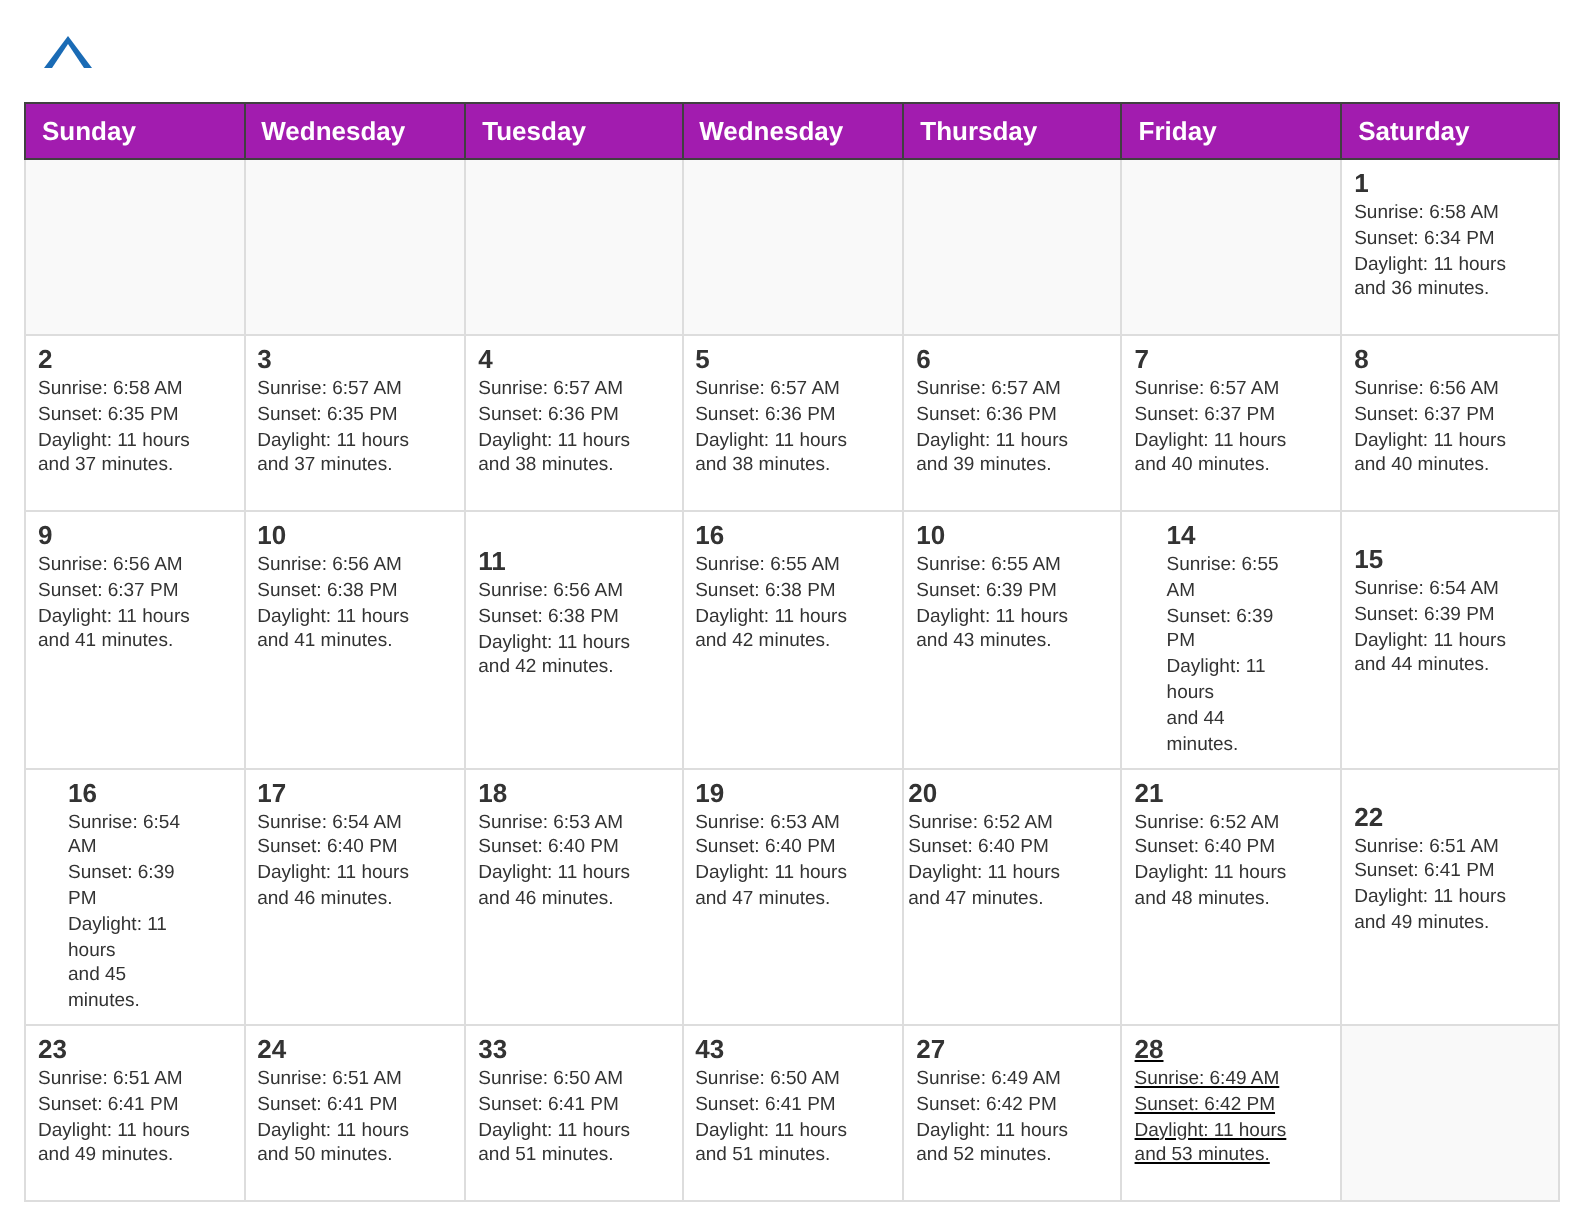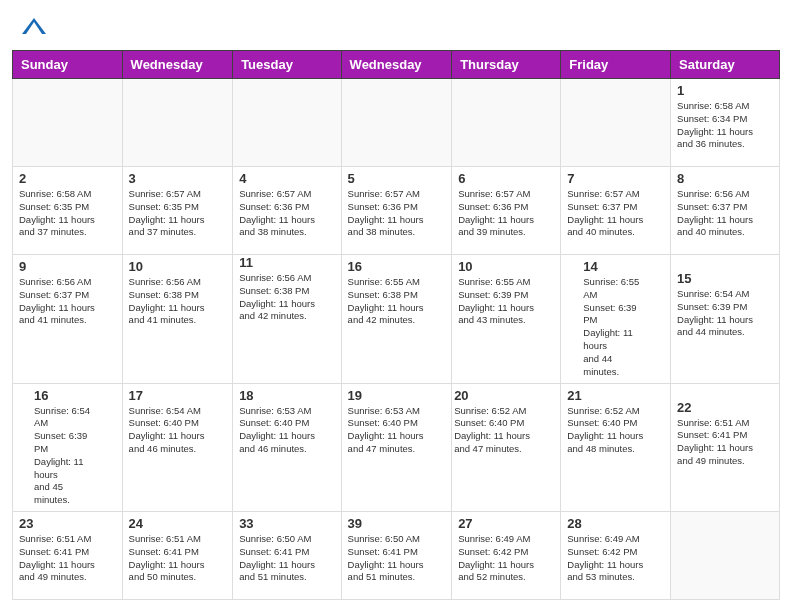--- a/index.html
+++ b/index.html
@@ -136,21 +136,21 @@
 Daylight: 11 hours
 and 41 minutes.</div>
             </td>
             <td class="day-cell" style="border: 1px solid rgb(221, 221, 221); vertical-align: top; padding: 4px 6px; height: 88px; width: 113px;">
               <div class="day-number">10</div>
               <div class="day-info" style="font-size: 9.5px; line-height: 1.35; color: rgb(51, 51, 51); white-space: pre-line;">Sunrise: 6:56 AM
 Sunset: 6:38 PM
 Daylight: 11 hours
 and 41 minutes.</div>
             </td>
-            <td class="day-cell" style="border: 1px solid rgb(221, 221, 221); vertical-align: top; padding: 0 6px; height: 88px; width: 113px;">
+            <td class="day-cell" style="border: 1px solid rgb(221, 221, 221); vertical-align: top; padding: 17px 6px; height: 88px; width: 113px;">
               <div class="day-number">11</div>
               <div class="day-info" style="font-size: 9.5px; line-height: 1.35; color: rgb(51, 51, 51); white-space: pre-line;">Sunrise: 6:56 AM
 Sunset: 6:38 PM
 Daylight: 11 hours
 and 42 minutes.</div>
             </td>
             <td class="day-cell" style="border: 1px solid rgb(221, 221, 221); vertical-align: top; padding: 4px 6px; height: 88px; width: 113px;">
               <div class="day-number">16</div>
               <div class="day-info" style="font-size: 9.5px; line-height: 1.35; color: rgb(51, 51, 51); white-space: pre-line;">Sunrise: 6:55 AM
 Sunset: 6:38 PM
@@ -246,34 +246,34 @@
 and 50 minutes.</div>
             </td>
             <td class="day-cell" style="border: 1px solid rgb(221, 221, 221); vertical-align: top; padding: 4px 6px; height: 88px; width: 113px;">
               <div class="day-number">33</div>
               <div class="day-info" style="font-size: 9.5px; line-height: 1.35; color: rgb(51, 51, 51); white-space: pre-line;">Sunrise: 6:50 AM
 Sunset: 6:41 PM
 Daylight: 11 hours
 and 51 minutes.</div>
             </td>
             <td class="day-cell" style="border: 1px solid rgb(221, 221, 221); vertical-align: top; padding: 4px 6px; height: 88px; width: 113px;">
-              <div class="day-number">39</div>
+              <div class="day-number">43</div>
               <div class="day-info" style="font-size: 9.5px; line-height: 1.35; color: rgb(51, 51, 51); white-space: pre-line;">Sunrise: 6:50 AM
 Sunset: 6:41 PM
 Daylight: 11 hours
 and 51 minutes.</div>
             </td>
             <td class="day-cell" style="border: 1px solid rgb(221, 221, 221); vertical-align: top; padding: 4px 6px; height: 88px; width: 113px;">
               <div class="day-number">27</div>
               <div class="day-info" style="font-size: 9.5px; line-height: 1.35; color: rgb(51, 51, 51); white-space: pre-line;">Sunrise: 6:49 AM
 Sunset: 6:42 PM
 Daylight: 11 hours
 and 52 minutes.</div>
             </td>
-            <td class="day-cell" style="border: 1px solid rgb(221, 221, 221); vertical-align: top; padding: 4px 6px; height: 88px; width: 113px;">
+            <td class="day-cell" style="border: 1px solid rgb(221, 221, 221); vertical-align: top; padding: 4px 6px; height: 88px; width: 113px; text-decoration: underline;">
               <div class="day-number">28</div>
               <div class="day-info" style="font-size: 9.5px; line-height: 1.35; color: rgb(51, 51, 51); white-space: pre-line;">Sunrise: 6:49 AM
 Sunset: 6:42 PM
 Daylight: 11 hours
 and 53 minutes.</div>
             </td>
             <td class="day-cell empty" style="border: 1px solid rgb(221, 221, 221); vertical-align: top; padding: 4px 6px; height: 88px; width: 113px;"></td>
           </tr>
         </tbody>
     </table>

